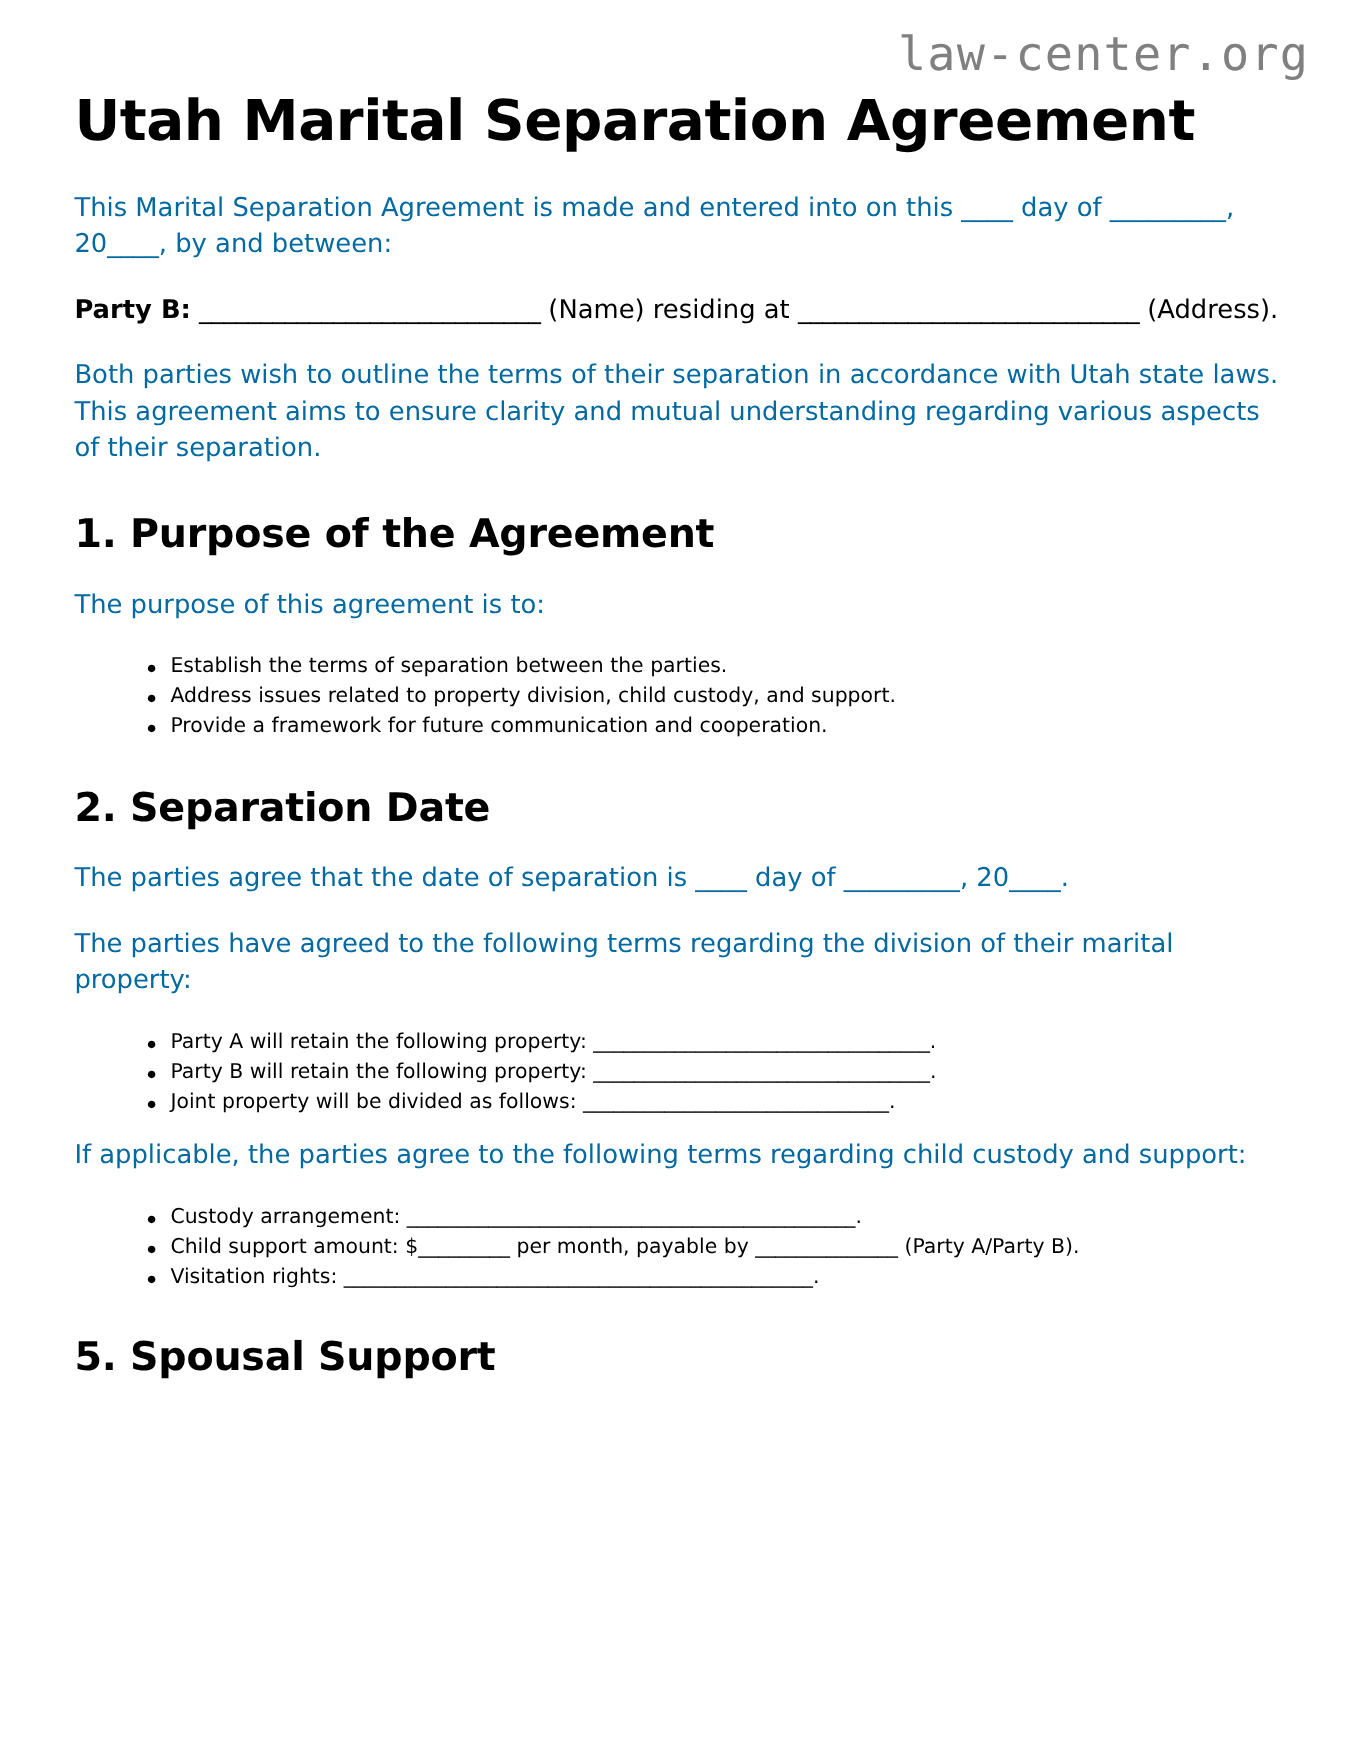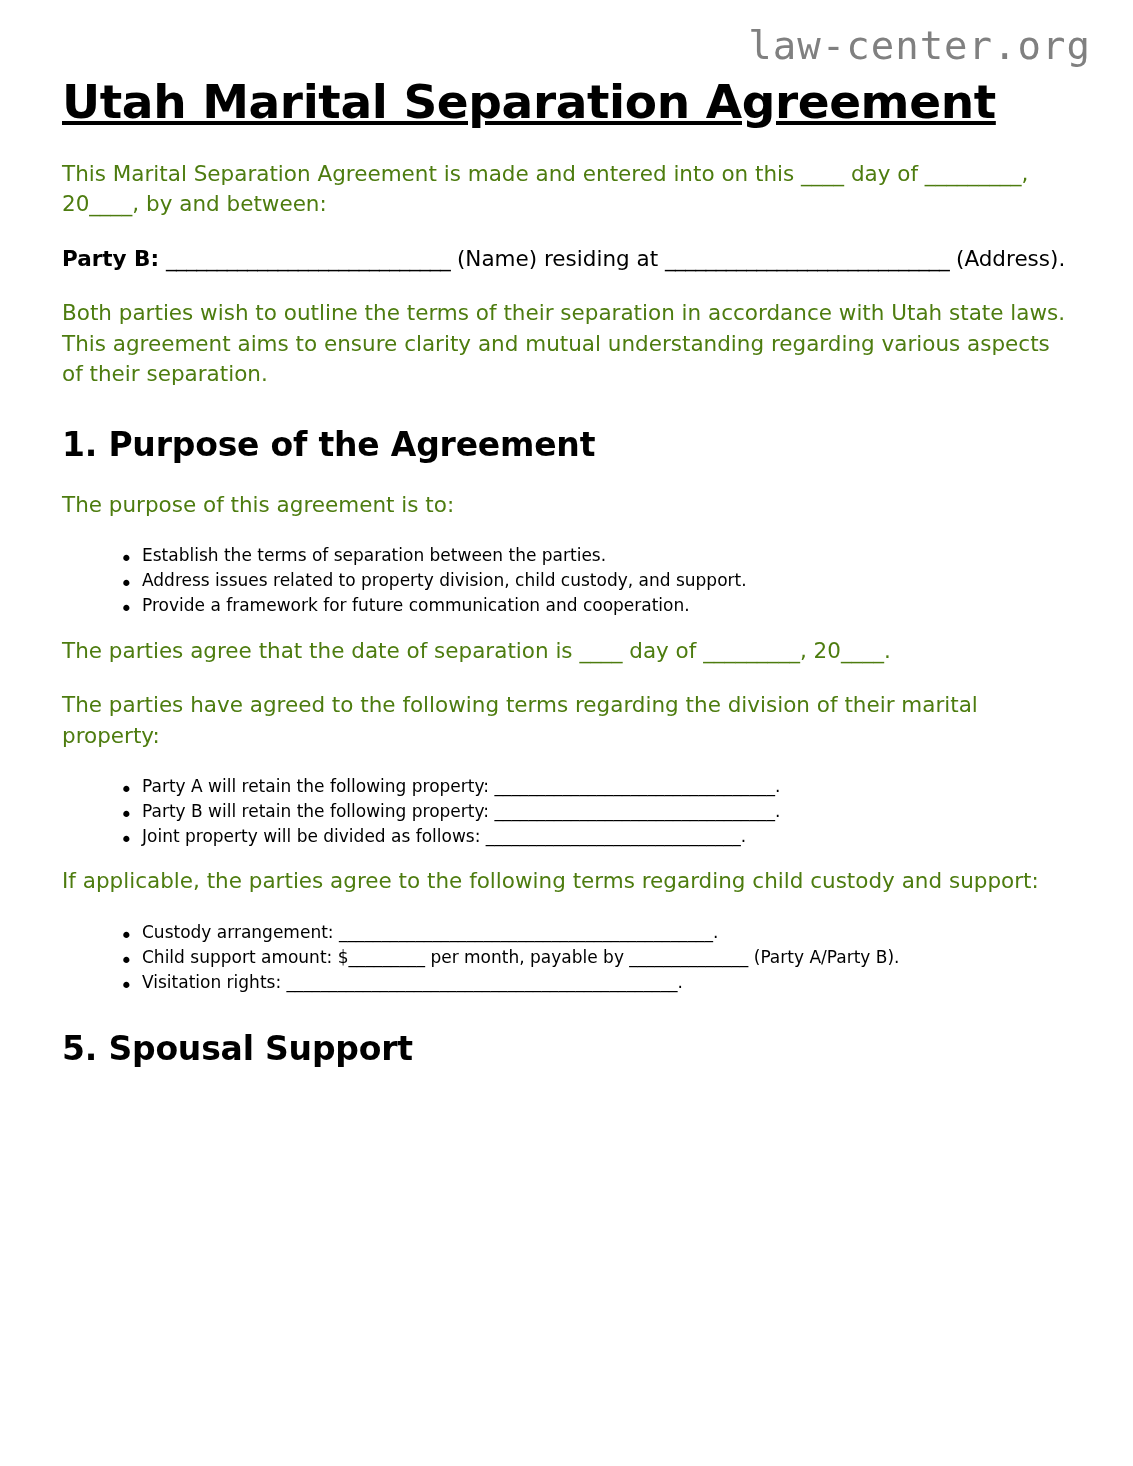--- a/index.html
+++ b/index.html
@@ -40,36 +40,35 @@
     width: 1007px;
   }
   h1.doc-title {
     font-family: "DejaVu Sans", sans-serif;
     font-size: 47px;
     font-weight: bold;
     letter-spacing: -0.4px;
     margin: 0 0 30px 0;
     line-height: 1.12;
     color: #000;
-    text-decoration: underline;
   }
   h2.section-heading {
     font-family: "DejaVu Sans", sans-serif;
     font-size: 33px;
     font-weight: bold;
     letter-spacing: -0.2px;
     margin: 36px 0 26px 0;
     line-height: 1.15;
     color: #000;
   }
   p.body-text {
     font-size: 21.5px;
     line-height: 1.42;
     margin: 17px 0 24px 0;
-    color: #4d7c0f;
+    color: #0369a1;
   }
   p.party-line {
     font-size: 21.5px;
     line-height: 1.42;
     margin: 0 0 24px 0;
   }
   .bold-label {
     font-weight: bold;
   }
   ul.bullets {
@@ -125,20 +124,21 @@
     <p class="body-text">Both parties wish to outline the terms of their separation in accordance with Utah state laws. This agreement aims to ensure clarity and mutual understanding regarding various aspects of their separation.</p>
 
     <h2 class="section-heading">1. Purpose of the Agreement</h2>
     <p class="body-text">The purpose of this agreement is to:</p>
     <ul class="bullets">
       <li>Establish the terms of separation between the parties.</li>
       <li>Address issues related to property division, child custody, and support.</li>
       <li>Provide a framework for future communication and cooperation.</li>
     </ul>
 
+    <h2 class="section-heading">2. Separation Date</h2>
     <p class="body-text">The parties agree that the date of separation is ____ day of _________, 20____.</p>
 
     <p class="body-text">The parties have agreed to the following terms regarding the division of their marital property:</p>
     <ul class="bullets indent-more">
       <li>Party A will retain the following property: _________________________________.</li>
       <li>Party B will retain the following property: _________________________________.</li>
       <li>Joint property will be divided as follows: ______________________________.</li>
     </ul>
 
     <p class="body-text">If applicable, the parties agree to the following terms regarding child custody and support:</p>

